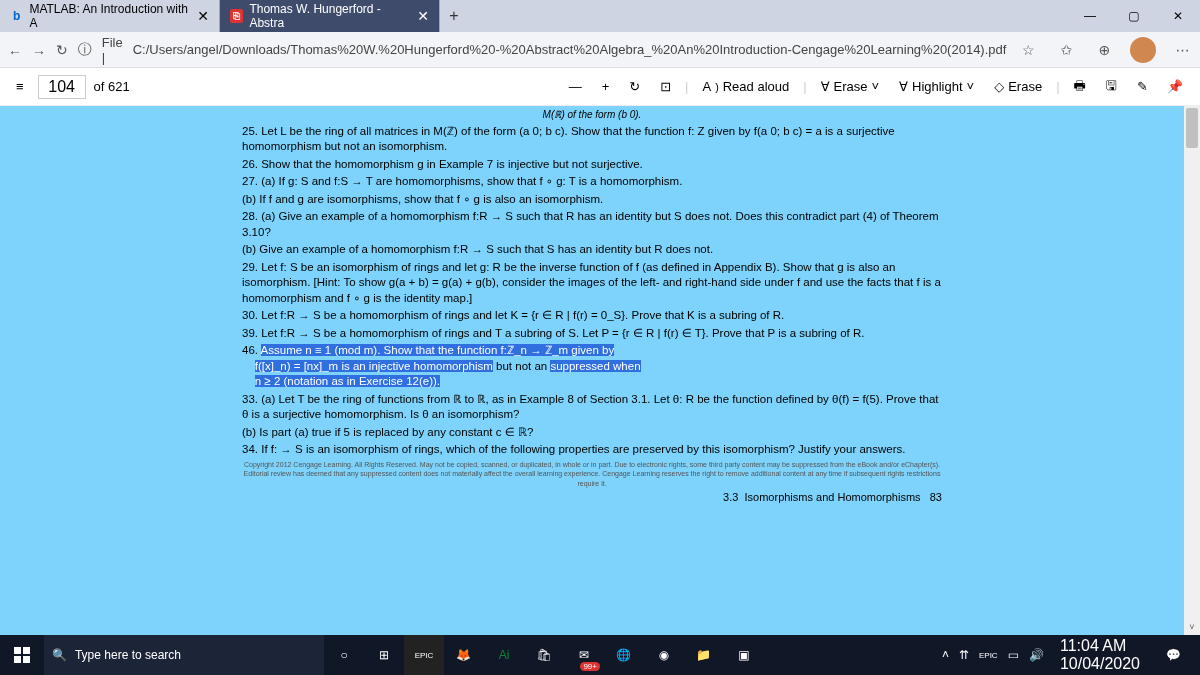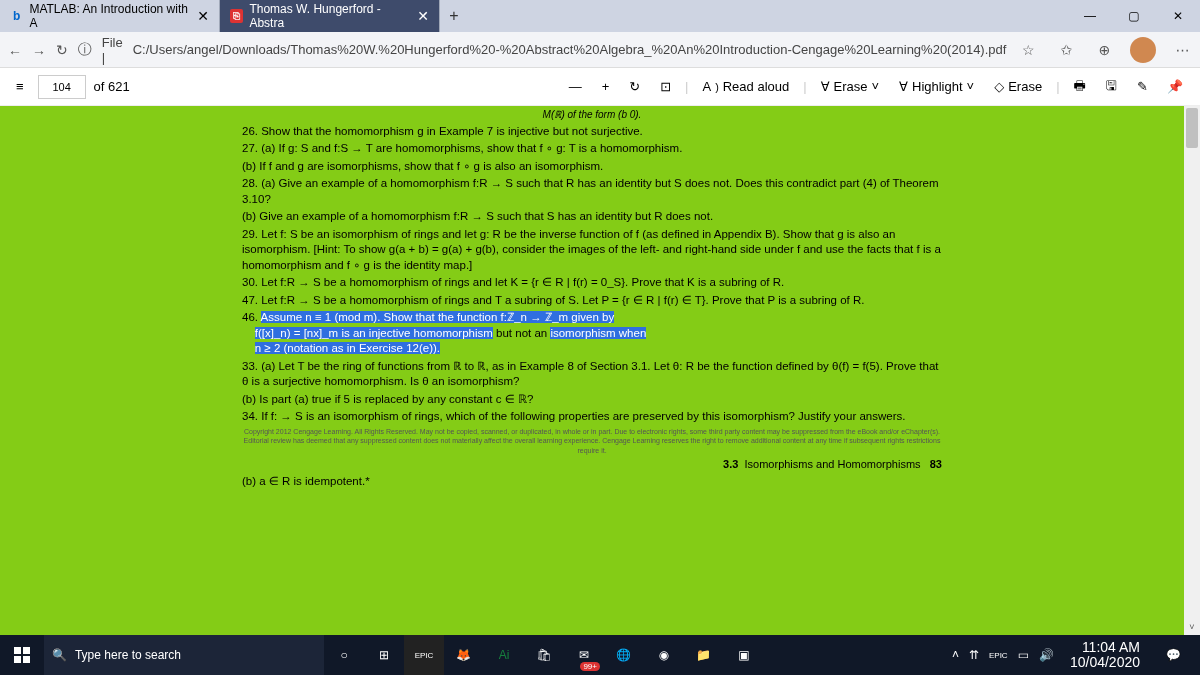--- a/index.html
+++ b/index.html
@@ -10,43 +10,43 @@
 .tab .fav{width:14px;height:14px;display:flex;align-items:center;justify-content:center;font-weight:bold}
 .tab .close{margin-left:auto;font-size:14px}
 .newtab{width:28px;height:28px;display:flex;align-items:center;justify-content:center;font-size:16px;color:#333}
 .winctrl{margin-left:auto;display:flex}
 .winctrl div{width:44px;height:32px;display:flex;align-items:center;justify-content:center;font-size:12px}
 .addrbar{height:36px;background:#f3f4f7;display:flex;align-items:center;padding:0 8px;gap:10px;font-size:13px;color:#444;border-bottom:1px solid #ddd}
 .addrbar .ic{width:24px;height:24px;display:flex;align-items:center;justify-content:center;font-size:14px;color:#555}
 .url{flex:0 1 auto;white-space:nowrap}
 .addrbar .right{margin-left:auto;display:flex;gap:14px;align-items:center}
 .toolbar{height:38px;background:#fff;display:flex;align-items:center;padding:0 10px;gap:8px;border-bottom:1px solid #eee;font-size:13px}
-.pgbox{border:1px solid #ccc;width:48px;height:24px;text-align:center;font-size:11px}
+.pgbox{border:1px solid #ccc;width:48px;height:24px;text-align:center;font-size:16px}
 .tool{display:flex;align-items:center;gap:4px;padding:0 6px;height:26px}
 .spacer{flex:1}
 .divider{color:#ccc}
-.content{position:absolute;top:106px;bottom:40px;left:0;right:16px;overflow:hidden;background:#84cc16;display:flex;justify-content:center}
+.content{position:absolute;top:106px;bottom:40px;left:0;right:16px;overflow:hidden;background:#7dd3fc;display:flex;justify-content:center}
 .page{width:760px;font-family:"Times New Roman",serif;font-size:11.5px;line-height:1.35;color:#000;padding:0 30px}
 .page p{margin:2px 0}
 .ex{margin:4px 0 2px 0}
 .sub{margin-left:22px}
 .hl{background:#2f6fe0;color:#fff}
 .footer-txt{font-size:7px;color:#555;margin-top:14px;text-align:center}
 .section-foot{margin-top:40px;font-size:11px}
-.section-foot b{font-weight:bold}
+.section-foot b{font-weight:normal}
 .idemp{margin-top:26px}
 .scrollbar{position:absolute;right:0;top:106px;bottom:40px;width:16px;background:#f0f0f0}
 .scrollbar .thumb{position:absolute;left:2px;right:2px;top:2px;height:40px;background:#c0c0c0;border-radius:2px}
 .scrollbar .arr{position:absolute;left:0;right:0;height:16px;display:flex;align-items:center;justify-content:center;font-size:9px;color:#555}
 .taskbar{position:absolute;bottom:0;left:0;right:0;height:40px;background:#101828;display:flex;align-items:center;color:#fff;font-size:12px}
 .taskbar .start{width:44px;height:40px;display:flex;align-items:center;justify-content:center}
 .taskbar .search{display:flex;align-items:center;gap:8px;background:#1c2538;height:40px;padding:0 14px 0 8px;width:280px}
 .taskbar .tb-ic{width:40px;height:40px;display:flex;align-items:center;justify-content:center;position:relative}
 .taskbar .tray{margin-left:auto;display:flex;align-items:center;gap:10px;padding:0 8px}
-.clock{text-align:right;font-size:14px;line-height:1.1;padding:0 6px}
+.clock{text-align:left;font-size:16px;line-height:1.1;padding:0 6px}
 .badge{position:absolute;bottom:4px;right:4px;background:#d33;color:#fff;font-size:8px;padding:0 3px;border-radius:6px}
 .avatar{width:26px;height:26px;border-radius:50%;background:#d08850}
 .notif{width:36px;height:40px;display:flex;align-items:center;justify-content:center}
 </style>
 </head>
 <body>
 
 <div class="titlebar">
   <div class="tab">
     <span class="fav" style="color:#0066cc">b</span>
@@ -100,41 +100,41 @@
   <span class="divider">|</span>
   <div class="tool">🖶</div>
   <div class="tool">🖫</div>
   <div class="tool">✎</div>
   <div class="tool">📌</div>
 </div>
 
 <div class="content">
   <div class="page">
     <p style="text-align:center;font-style:italic;font-size:10px">M(ℝ) of the form (b 0).</p>
+    <p class="ex">25. Let L be the ring of all matrices in M(ℤ) of the form (a 0; b c). Show that the function f: Z given by f(a 0; b c) = a is a surjective homomorphism but not an isomorphism.</p>
     <p class="ex">26. Show that the homomorphism g in Example 7 is injective but not surjective.</p>
     <p class="ex">27. (a) If g: S and f:S → T are homomorphisms, show that f ∘ g: T is a homomorphism.</p>
     <p class="sub">(b) If f and g are isomorphisms, show that f ∘ g is also an isomorphism.</p>
     <p class="ex">28. (a) Give an example of a homomorphism f:R → S such that R has an identity but S does not. Does this contradict part (4) of Theorem 3.10?</p>
     <p class="sub">(b) Give an example of a homomorphism f:R → S such that S has an identity but R does not.</p>
     <p class="ex">29. Let f: S be an isomorphism of rings and let g: R be the inverse function of f (as defined in Appendix B). Show that g is also an isomorphism. [Hint: To show g(a + b) = g(a) + g(b), consider the images of the left- and right-hand side under f and use the facts that f is a homomorphism and f ∘ g is the identity map.]</p>
     <p class="ex">30. Let f:R → S be a homomorphism of rings and let K = {r ∈ R | f(r) = 0_S}. Prove that K is a subring of R.</p>
-    <p class="ex">47. Let f:R → S be a homomorphism of rings and T a subring of S. Let P = {r ∈ R | f(r) ∈ T}. Prove that P is a subring of R.</p>
+    <p class="ex">39. Let f:R → S be a homomorphism of rings and T a subring of S. Let P = {r ∈ R | f(r) ∈ T}. Prove that P is a subring of R.</p>
     <p class="ex">
       <span>46. </span><span class="hl">Assume n ≡ 1 (mod m). Show that the function f:ℤ_n → ℤ_m given by</span><br>
-      &nbsp;&nbsp;&nbsp;&nbsp;<span class="hl">f([x]_n) = [nx]_m is an injective homomorphism</span><span> but not an </span><span class="hl">isomorphism when</span><br>
+      &nbsp;&nbsp;&nbsp;&nbsp;<span class="hl">f([x]_n) = [nx]_m is an injective homomorphism</span><span> but not an </span><span class="hl">suppressed when</span><br>
       &nbsp;&nbsp;&nbsp;&nbsp;<span class="hl">n ≥ 2 (notation as in Exercise 12(e)).</span>
     </p>
     <p class="ex">33. (a) Let T be the ring of functions from ℝ to ℝ, as in Example 8 of Section 3.1. Let θ: R be the function defined by θ(f) = f(5). Prove that θ is a surjective homomorphism. Is θ an isomorphism?</p>
     <p class="sub">(b) Is part (a) true if 5 is replaced by any constant c ∈ ℝ?</p>
     <p class="ex">34. If f: → S is an isomorphism of rings, which of the following properties are preserved by this isomorphism? Justify your answers.</p>
     <p class="footer-txt">Copyright 2012 Cengage Learning. All Rights Reserved. May not be copied, scanned, or duplicated, in whole or in part. Due to electronic rights, some third party content may be suppressed from the eBook and/or eChapter(s). Editorial review has deemed that any suppressed content does not materially affect the overall learning experience. Cengage Learning reserves the right to remove additional content at any time if subsequent rights restrictions require it.</p>
     <p class="section-foot" style="text-align:right">
       <b>3.3</b>&nbsp;&nbsp;<span>Isomorphisms and Homomorphisms</span>&nbsp;&nbsp;&nbsp;<b>83</b>
     </p>
-    <p class="idemp sub">(b) a ∈ R is idempotent.*</p>
   </div>
 </div>
 
 <div class="scrollbar">
   <div class="arr" style="top:0">˄</div>
   <div class="thumb"></div>
   <div class="arr" style="bottom:0">˅</div>
 </div>
 
 <div class="taskbar">

